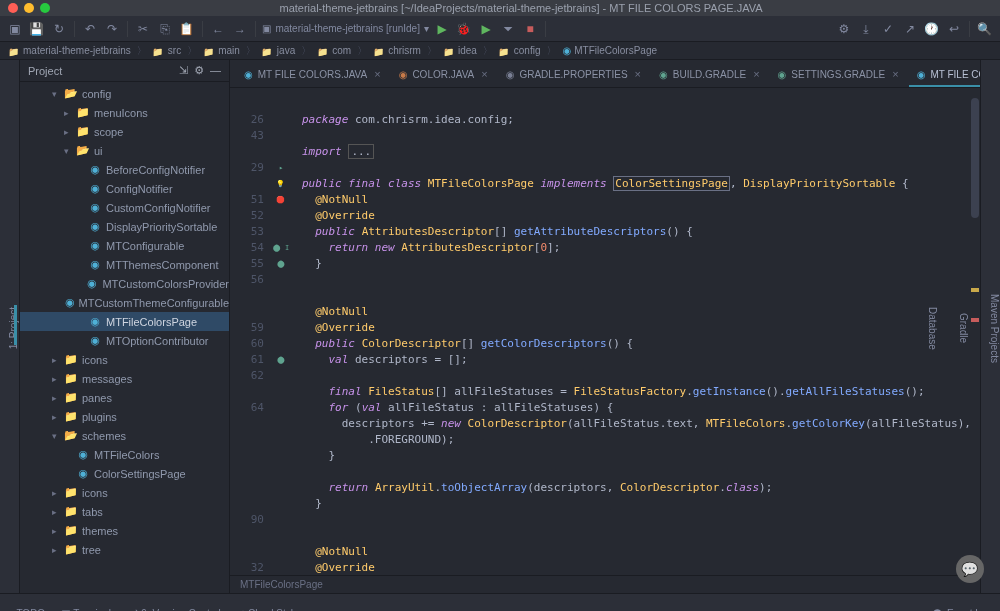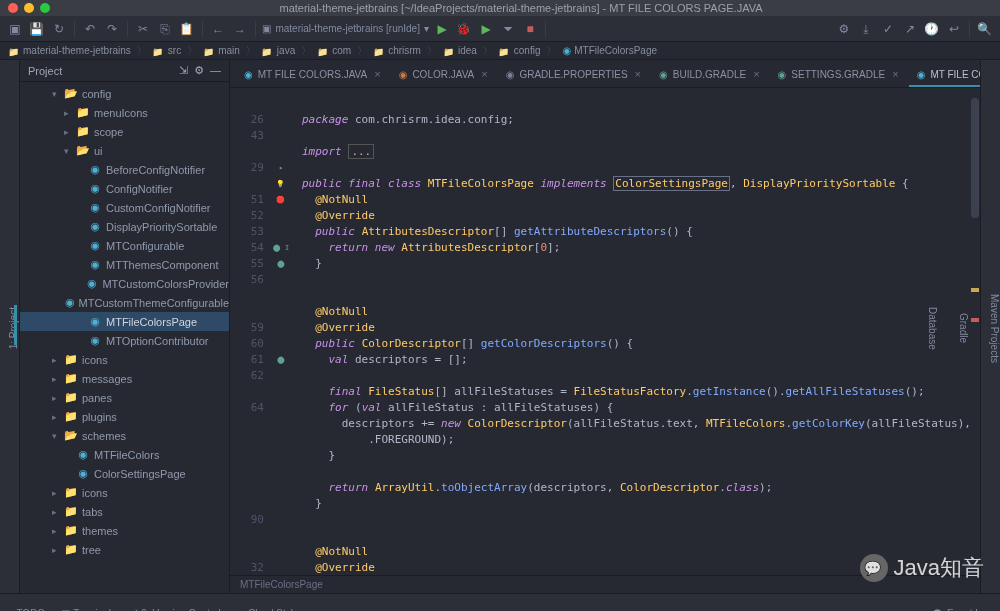--- a/index.html
+++ b/index.html
@@ -416,14 +416,13 @@
       <div class="btab">✓ CheckStyle</div>
     </div>
   <div style="flex:1"></div>
   <div class="btab">⬤ <span>Event Log</span></div>
 </div>
 
 <div class="sel-bar"></div>
 
 <div class="watermark">
   <div class="watermark-icon">💬</div>
-  <span>Java知音</span>
 </div>
 
 </body></html>

